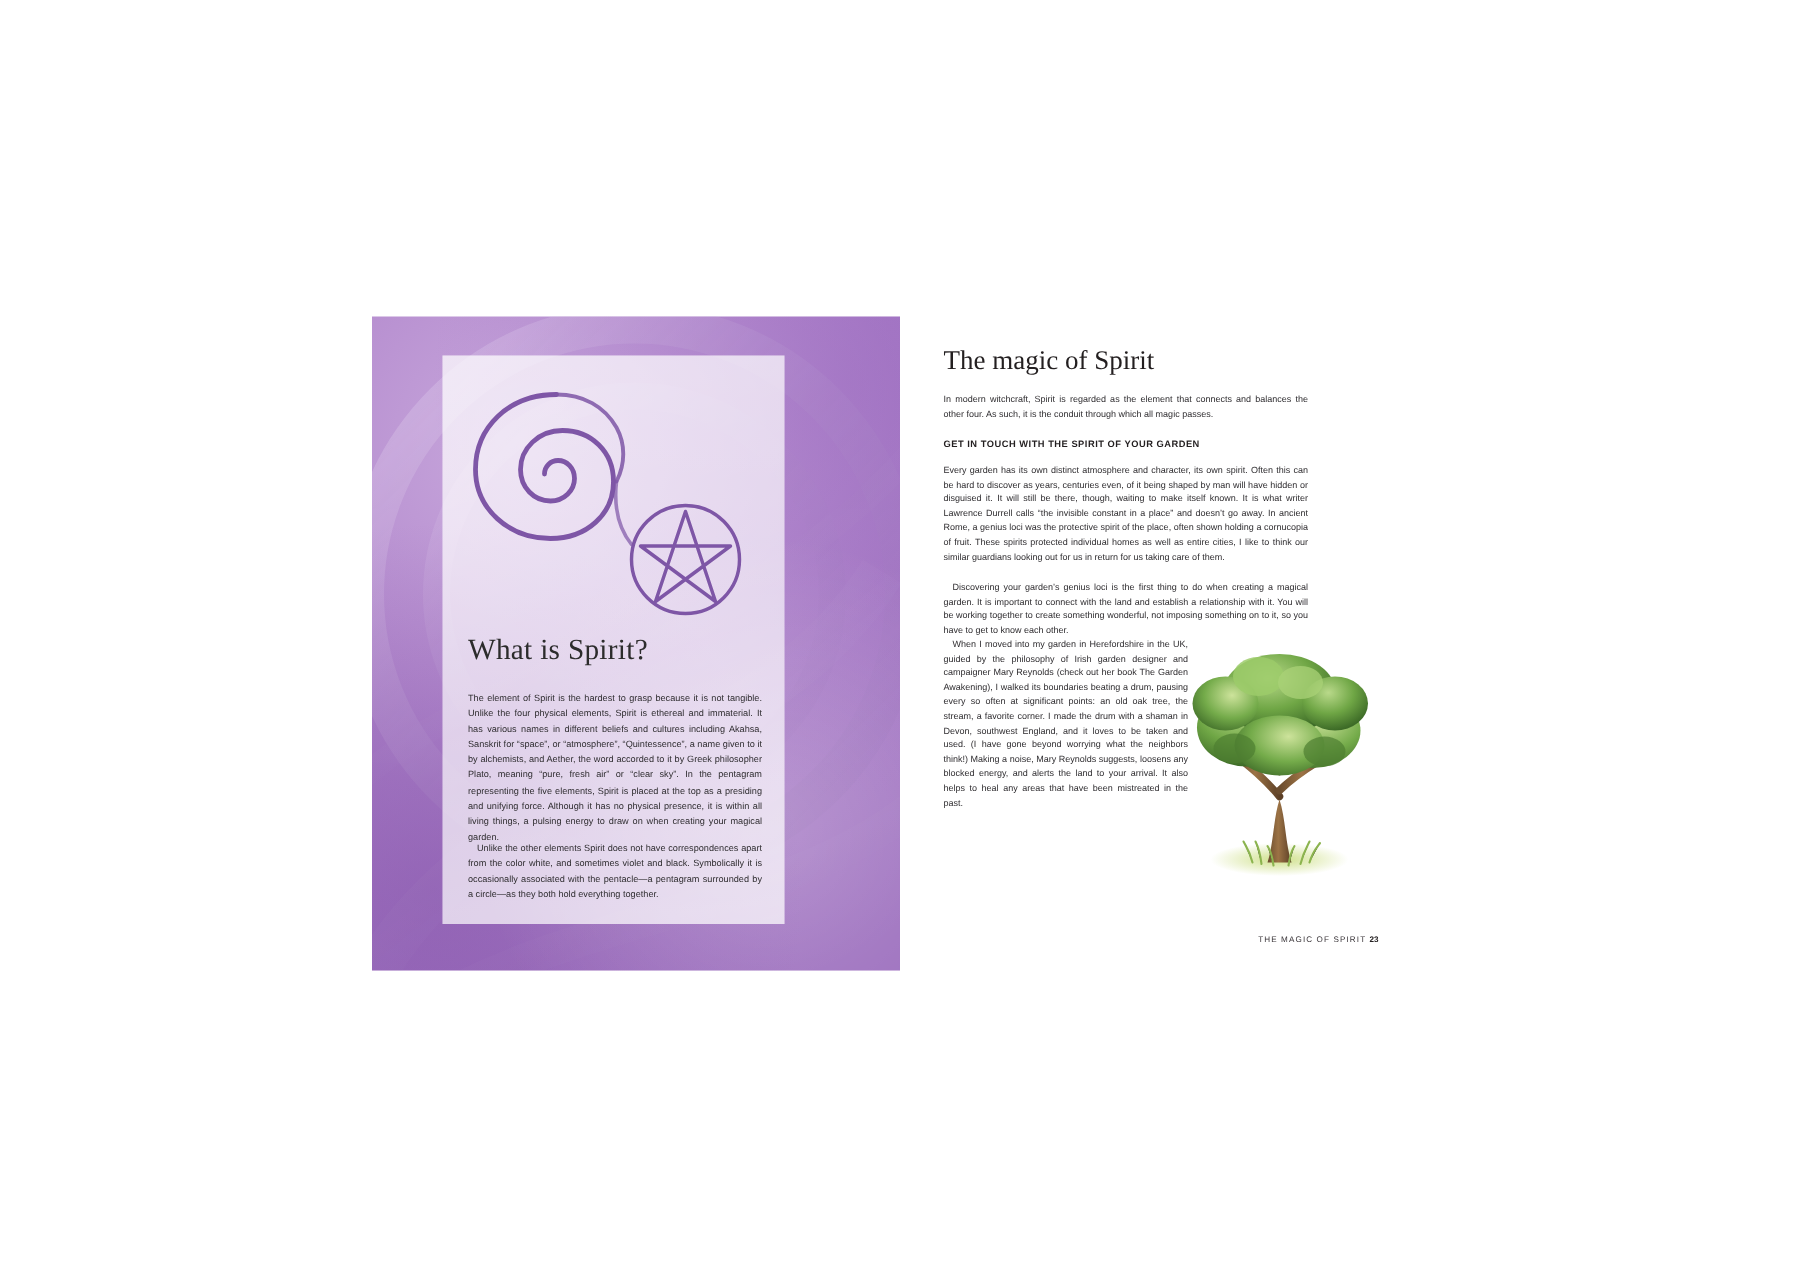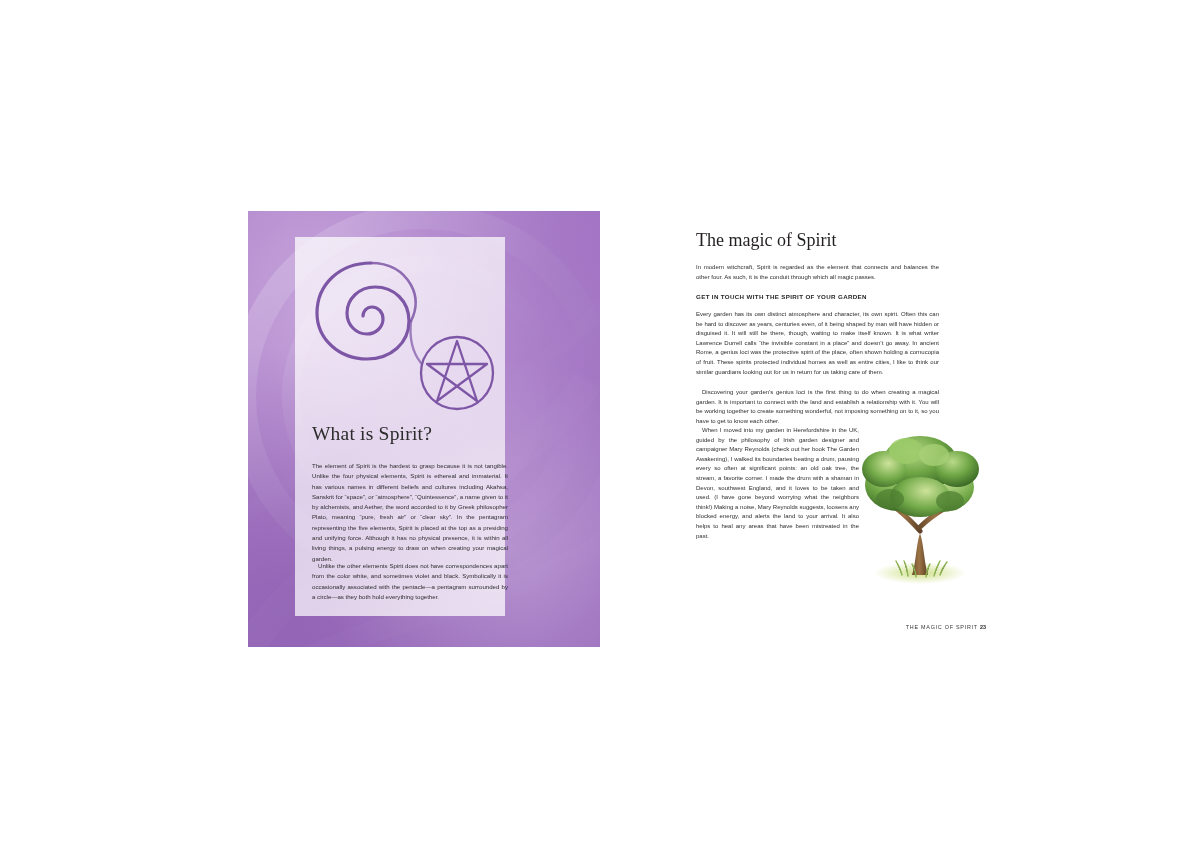--- a/index.html
+++ b/index.html
@@ -39,21 +39,21 @@
     inset: 0;
     background:
       radial-gradient(circle at 75% 78%, rgba(255,255,255,0.22) 0%, rgba(255,255,255,0) 45%),
       radial-gradient(circle at 12% 88%, rgba(120,70,160,0.35) 0%, rgba(120,70,160,0) 50%),
       radial-gradient(circle at 90% 10%, rgba(150,100,190,0.35) 0%, rgba(150,100,190,0) 55%);
   }
   #panel {
     position: absolute;
     left: 47px;
     top: 26px;
-    width: 210px;
+    width: 228px;
     height: 379px;
     background: rgba(255,255,255,0.62);
   }
   #panel .panel-inner {
     position: absolute;
     inset: 0;
     background: linear-gradient(160deg, rgba(255,255,255,0.30) 0%, rgba(255,255,255,0.10) 55%, rgba(255,255,255,0.30) 100%);
   }
   #spiral-art {
     position: absolute;
@@ -86,21 +86,21 @@
     line-height: 10.3px;
     color: #2f2d30;
     text-align: justify;
   }
   #left-p1 { top: 224px; }
   #left-p2 { top: 324px; text-indent: 6px; }
 
   
   #right-page {
     position: absolute;
-    left: 696px;
+    left: 629px;
     top: 230px;
     width: 290px;
     height: 410px;
   }
   #right-title {
     position: absolute;
     left: 0;
     top: 0;
     font-family: "Liberation Serif", serif;
     font-size: 18px;

